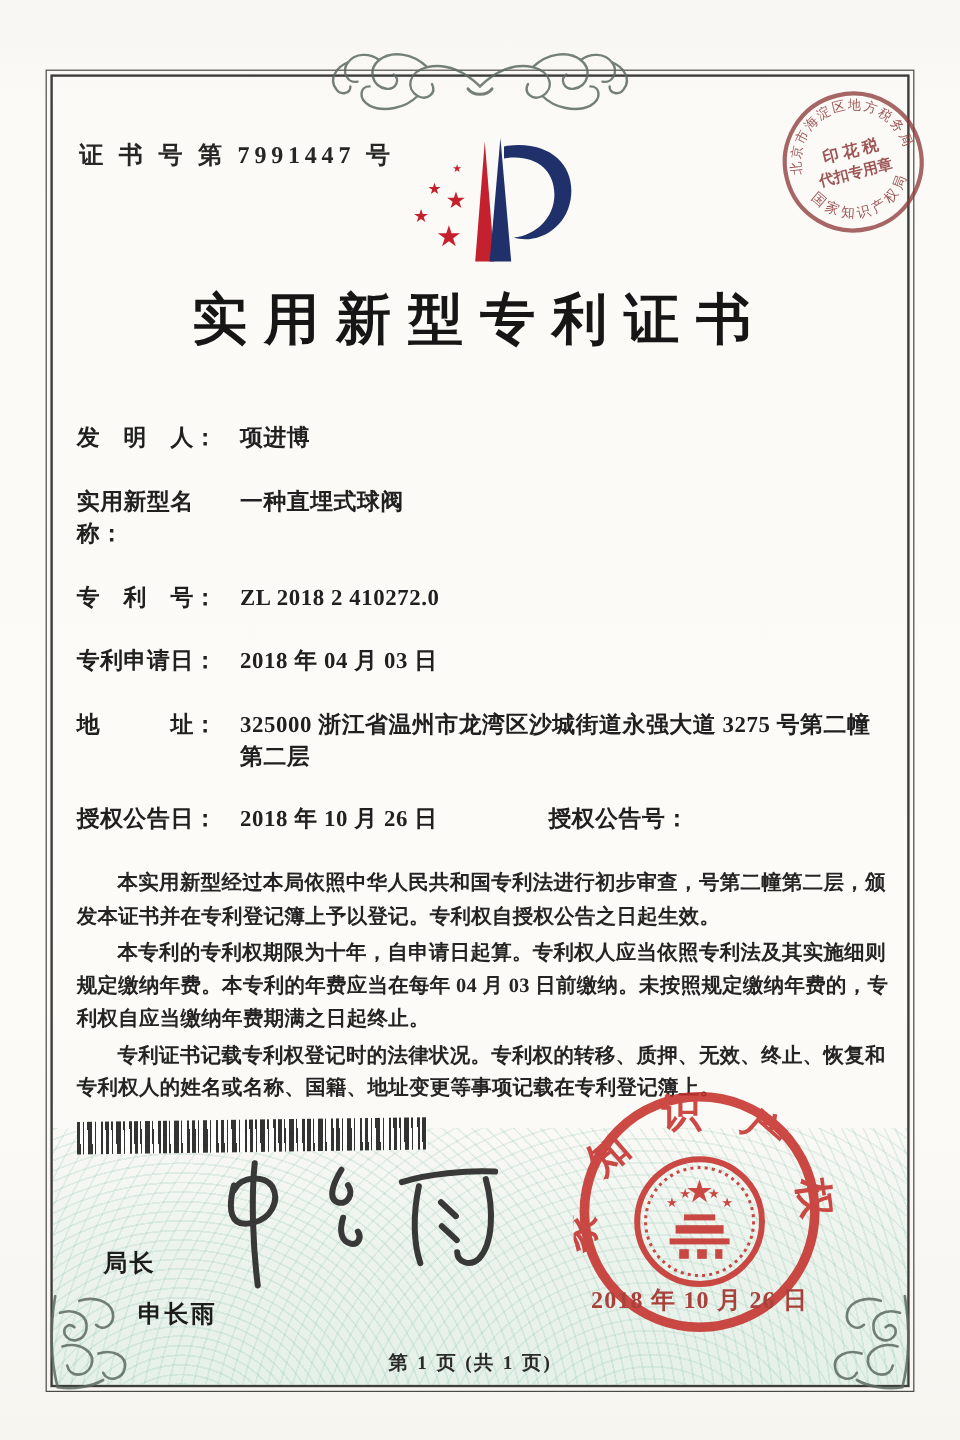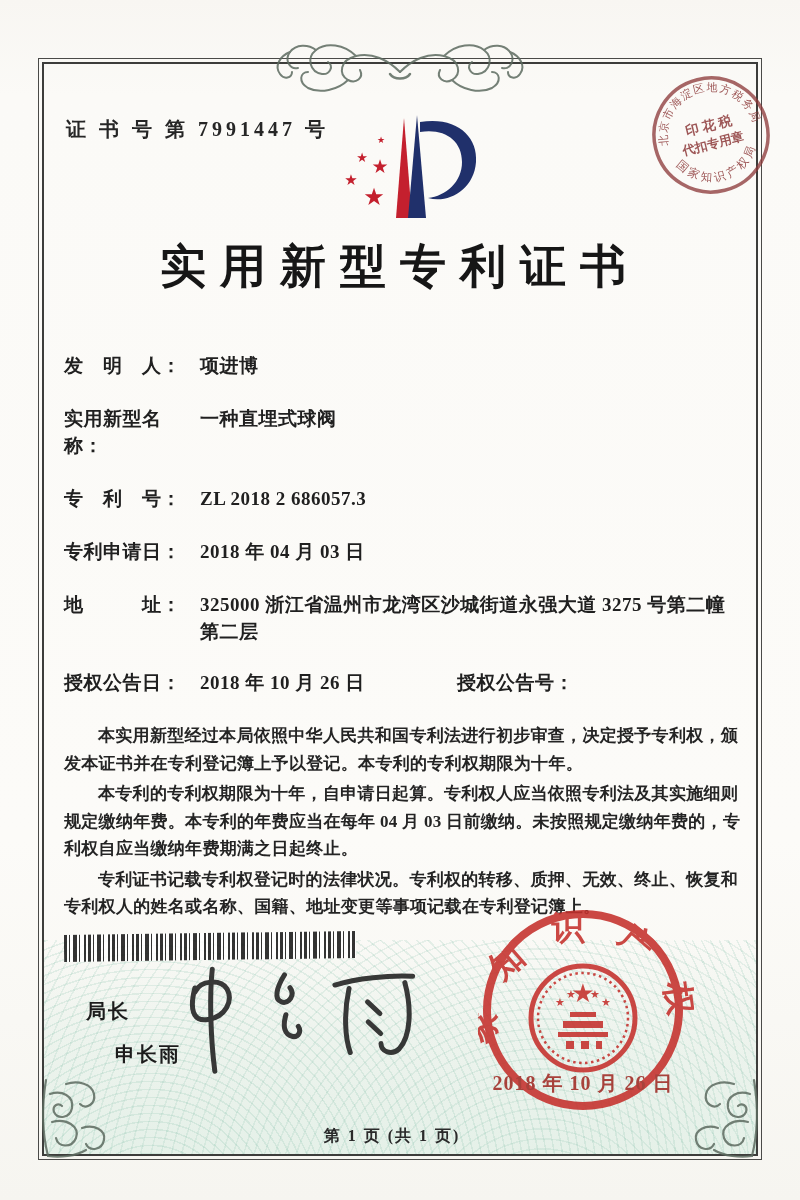--- a/index.html
+++ b/index.html
@@ -64,21 +64,21 @@
   
   .barcode{
     position:absolute;left:64px;top:933px;width:292px;height:27px;
     transform:rotate(-.8deg);
     background:repeating-linear-gradient(90deg,
       #111 0 3px,#fff 3px 5px,#111 5px 6px,#fff 6px 9px,
       #111 9px 13px,#fff 13px 15px,#111 15px 16px,#fff 16px 20px,
       #111 20px 22px,#fff 22px 24px);
     opacity:.85;
   }
-  .signer{position:absolute;left:86px;top:998px;font-family:Liberation Serif, serif;}
+  .signer{position:absolute;left:86px;top:1039px;font-family:Liberation Serif, serif;}
   .signer .t{font-size:20px;font-weight:bold;letter-spacing:2px;}
   .signer .n{font-size:20px;font-weight:bold;letter-spacing:2px;margin-top:16px;padding-left:29px;}
   .signature{position:absolute;left:168px;top:952px;width:280px;height:130px;}
   .seal{position:absolute;left:478px;top:910px;width:216px;height:216px;}
   .footer{
     position:absolute;left:0;right:16px;top:1126px;text-align:center;
     font-size:16px;font-weight:bold;letter-spacing:2px;color:#2a2a2a;
   }
   .ornament-top{position:absolute;left:268px;top:34px;width:264px;height:72px;}
   .corner{position:absolute;width:80px;height:90px;bottom:36px;}
@@ -168,38 +168,38 @@
     <div class="row">
       <span class="lbl">发　明　人：</span>
       <span class="val">项进博</span>
     </div>
     <div class="row">
       <span class="lbl">实用新型名称：</span>
       <span class="val">一种直埋式球阀</span>
     </div>
     <div class="row">
       <span class="lbl">专　利　号：</span>
-      <span class="val">ZL 2018 2 686057.3</span>
+      <span class="val">ZL 2018 2 410272.0</span>
     </div>
     <div class="row">
       <span class="lbl">专利申请日：</span>
       <span class="val">2018 年 04 月 03 日</span>
     </div>
     <div class="row addr">
       <span class="lbl">地　　　址：</span>
       <span class="val">325000 浙江省温州市龙湾区沙城街道永强大道 3275 号第二幢第二层</span>
     </div>
     <div class="row grant">
       <span class="lbl">授权公告日：</span>
       <span class="val val-grant">2018 年 10 月 26 日</span>
       <span class="lbl">授权公告号：</span>
     </div>
 
     <div class="paras">
-      <p>本实用新型经过本局依照中华人民共和国专利法进行初步审查，决定授予专利权，颁发本证书并在专利登记簿上予以登记。本专利的专利权期限为十年。</p>
+      <p>本实用新型经过本局依照中华人民共和国专利法进行初步审查，号第二幢第二层，颁发本证书并在专利登记簿上予以登记。专利权自授权公告之日起生效。</p>
       <p>本专利的专利权期限为十年，自申请日起算。专利权人应当依照专利法及其实施细则规定缴纳年费。本专利的年费应当在每年 04 月 03 日前缴纳。未按照规定缴纳年费的，专利权自应当缴纳年费期满之日起终止。</p>
       <p>专利证书记载专利权登记时的法律状况。专利权的转移、质押、无效、终止、恢复和专利权人的姓名或名称、国籍、地址变更等事项记载在专利登记簿上。</p>
     </div>
   </div>
 
   <div class="barcode"></div>
 
   <div class="signer">
     <div class="t">局长</div>
     <div class="n">申长雨</div>

